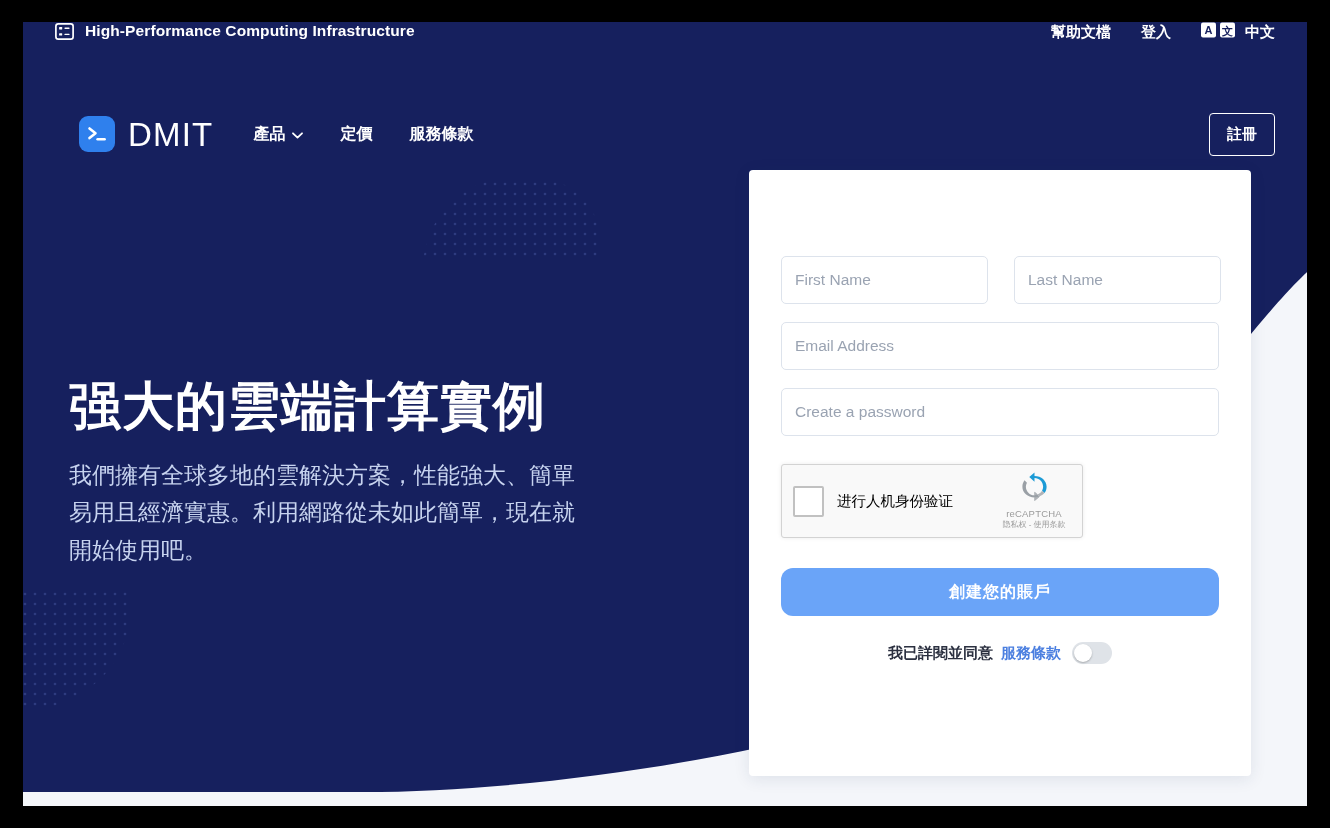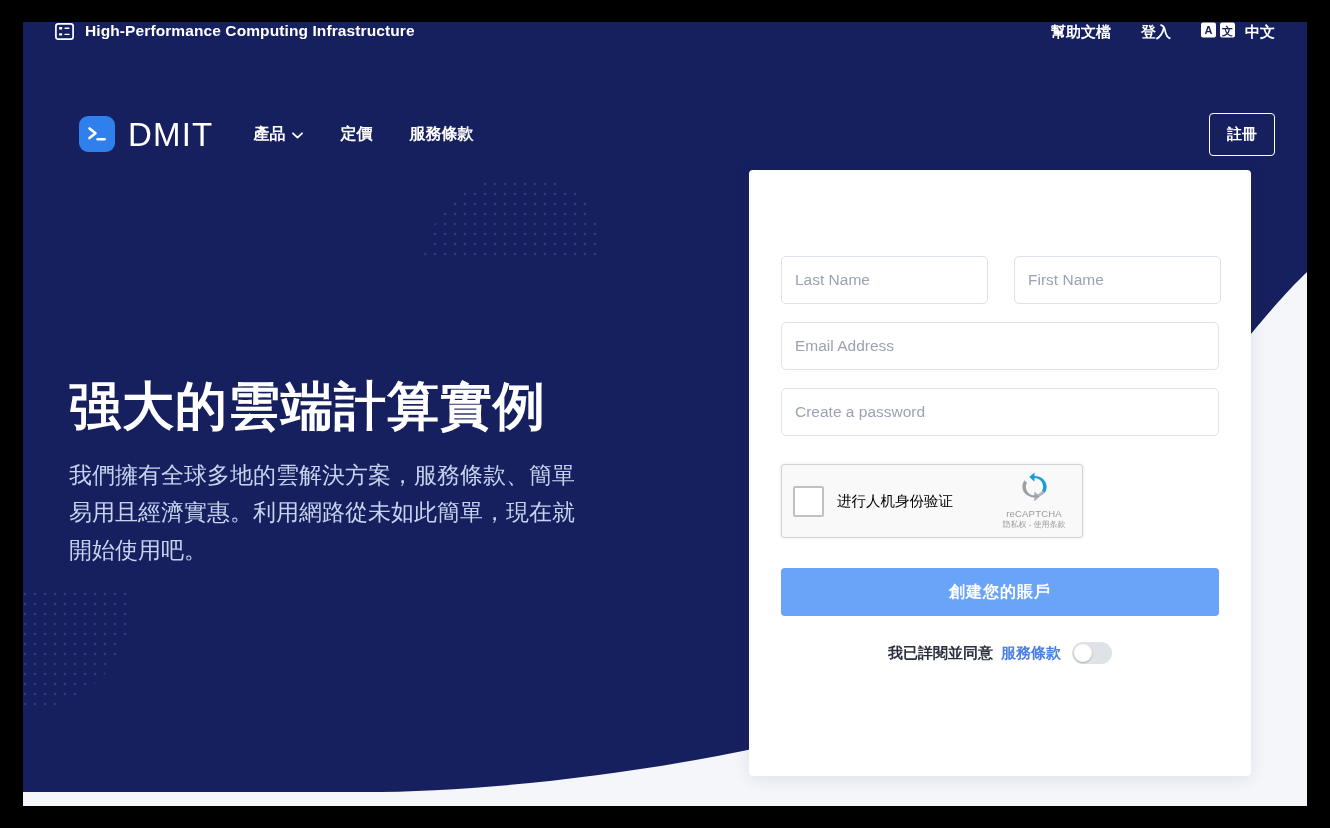--- a/index.html
+++ b/index.html
@@ -268,21 +268,21 @@
     margin-top: 1px;
   }
 
   
   .submit-btn {
     margin-top: 30px;
     width: 100%;
     height: 48px;
     background: #6aa4f8;
     border: none;
-    border-radius: 4px;
+    border-radius: 12px;
     color: #ffffff;
     font-size: 16px;
     font-weight: bold;
     letter-spacing: 1px;
     cursor: pointer;
     font-family: inherit;
   }
 
   .terms-row {
     margin-top: 26px;
@@ -407,29 +407,29 @@
       <a class="nav-link">
         <span>服務條款</span>
       </a>
     </div>
 
     <button class="register-btn">註冊</button>
   </div>
 
   <div class="hero">
     <h1>强大的雲端計算實例</h1>
-    <p>我們擁有全球多地的雲解決方案，服務條款、簡單易用且經濟實惠。利用網路從未如此簡單，現在就開始使用吧。</p>
+    <p>我們擁有全球多地的雲解決方案，性能強大、簡單易用且經濟實惠。利用網路從未如此簡單，現在就開始使用吧。</p>
   </div>
 
   <div class="card">
 
     <div class="form">
       <div class="row">
+        <input class="field half" type="text" placeholder="First Name" style="">
         <input class="field half" type="text" placeholder="Last Name" style="">
-        <input class="field half" type="text" placeholder="First Name" style="">
       </div>
       <div class="gap"></div>
       <input class="field" type="email" placeholder="Email Address" style="">
       <div class="gap"></div>
       <input class="field" type="password" placeholder="Create a password" style="">
 
       <div class="recaptcha">
         <div class="rc-box"></div>
         <div class="rc-label">进行人机身份验证</div>
         <div class="rc-brand">

